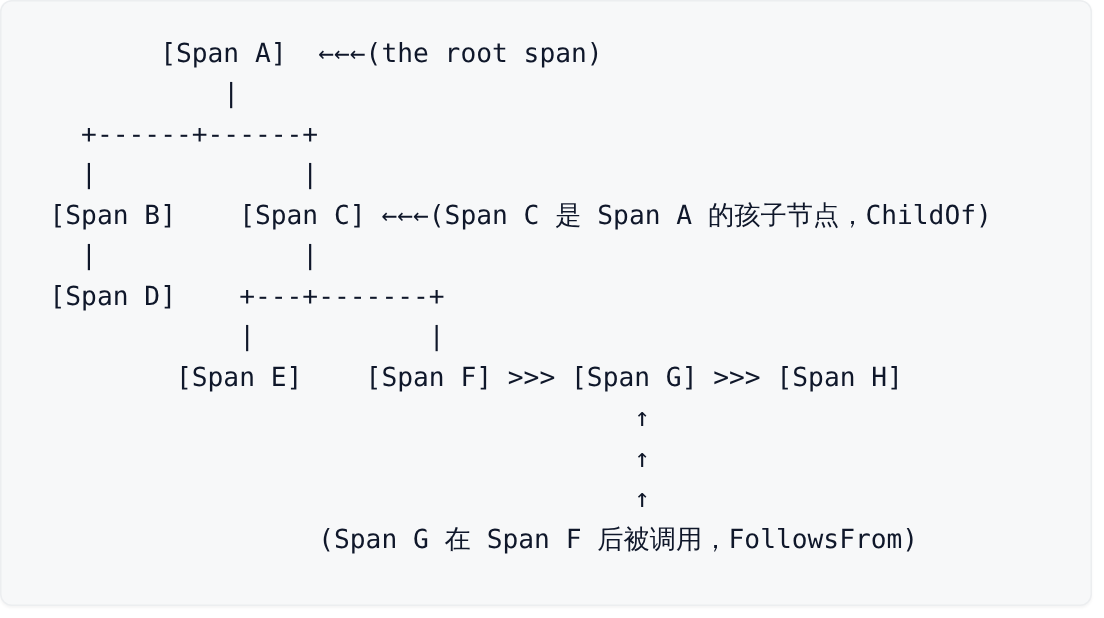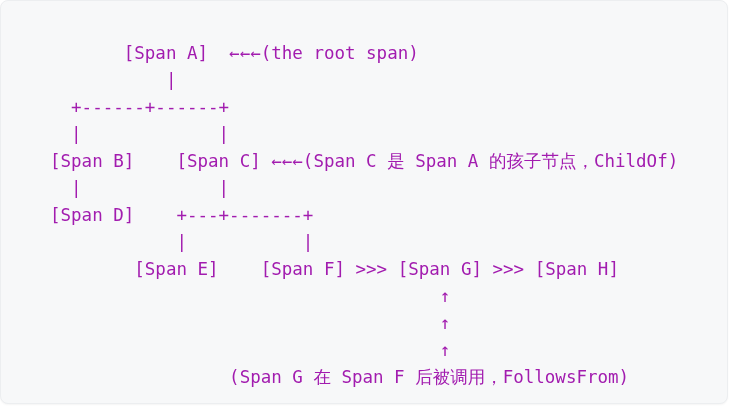--- a/index.html
+++ b/index.html
@@ -29,27 +29,27 @@
     border-radius: 8px;
     border: 1px solid #eceef0;
     box-sizing: border-box;
     box-shadow: 0 1px 2px rgba(0,0,0,0.045);
     overflow: hidden;
   }
   #ascii {
     position: absolute;
     left: 32px;
     top: 22px;
-    margin: 17px;
+    margin: 0;
     padding: 0;
     font-family: "DejaVu Sans Mono", "Liberation Mono", monospace;
     font-size: 17.5px;
     line-height: 27px;
     letter-spacing: 0px;
-    color: #a21caf;
+    color: #0f172a;
     white-space: pre;
     font-weight: 400;
   }
 </style>
 </head>
 <body>
 
 <div id="page">
   <div id="panel">
     <pre id="ascii">       [Span A]  ←←←(the root span)

